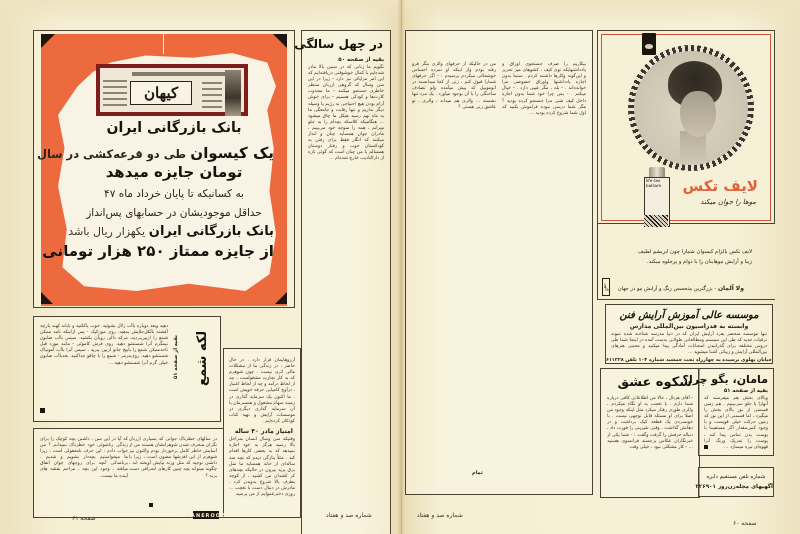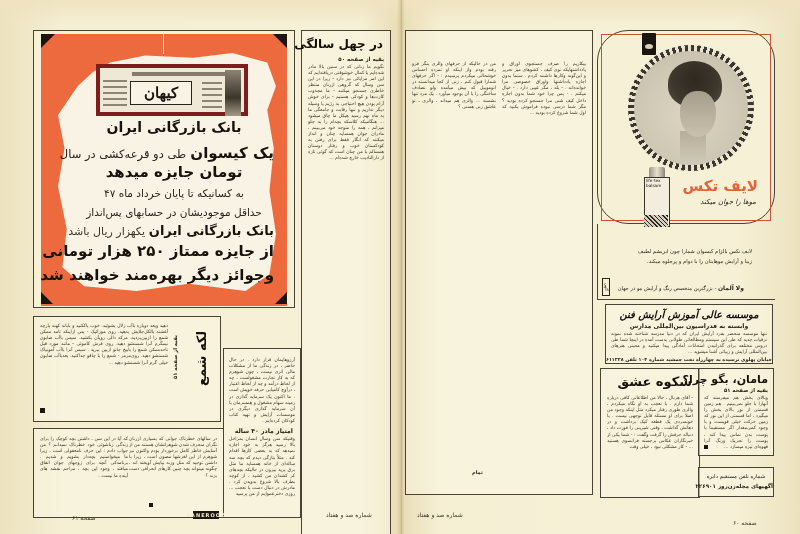--- a/index.html
+++ b/index.html
@@ -69,21 +69,21 @@
   .np-title { direction: rtl; font-family: "DejaVu Serif", serif; font-size: 15px; font-weight: bold; color:#1a150e; }
   .np-col { position:absolute; right: 22px; top: 14px; width: 20px; height: 30px; }
   .np-portrait { position:absolute; right: 3px; top: 2px; width: 16px; height: 46px; background: linear-gradient(180deg,#8b8272,#3c352a 60%,#a49a85); }
   .np-left { position:absolute; left: 3px; top:12px; width: 24px; height: 30px; }
   .bank-line {
     position: absolute; direction: rtl; white-space: nowrap; text-align: center;
     left: 40px; width: 200px; color: #17120b; font-family: "DejaVu Sans", sans-serif;
   }
   .bl1 { top: 88px; font-size: 14px; font-weight: bold; }
   .bl2 { top: 113px; font-size: 13px; }
-  .bl2 .thin { font-weight: normal; font-size: 11.5px; color:#2b241a; }
+  .bl2 .thin { font-weight: bold; font-size: 11.5px; color:#2b241a; }
   .bl2 .bold { font-weight: bold; font-size: 15px; }
   .bl3 { top: 132px; font-size: 15px; font-weight: bold; }
   .bl4 { top: 156px; font-size: 10.5px; color:#2b241a; letter-spacing: 0.6px; }
   .bl5 { top: 175px; font-size: 10.5px; color:#2b241a; }
   .bl6 { top: 192px; font-size: 12px; }
   .bl6 .bold { font-weight: bold; font-size: 13px; }
   .bl6 .thin { font-size: 11px; color:#3b3324; }
   .bl7 { top: 211px; font-size: 15px; font-weight: bold; }
   .bl8 { top: 235px; font-size: 15px; font-weight: bold; }
 
@@ -122,21 +122,21 @@
   #issue-left { left: 326px; top: 511px; }
   #issue-right { left: 417px; top: 511px; }
   #folio-60 { left: 733px; top: 519px; }
 
   
   #article-right-a { left: 405px; top: 30px; width: 188px; height: 465px; }
   #article-right-a .body1 { position:absolute; right: 6px; width: 84px; top: 30px; height: 428px; }
   #article-right-a .body2 { position:absolute; left: 6px; width: 84px; top: 30px; height: 400px; }
   #article-right-a .last-name { position:absolute; left: 66px; top: 438px; font-size: 5px; font-weight: bold; direction: rtl; }
 
-  #lifetex-ad { left: 597px; top: 30px; width: 178px; height: 194px; background:#f6f0d6;border-radius:31px; }
+  #lifetex-ad { left: 597px; top: 30px; width: 178px; height: 194px; background:#f6f0d6; }
   .lt-frame { position:absolute; left: 3px; top: 3px; width: 170px; height: 187px; border: 1px solid #c8553a; border-width: 1px 1px 1px 1px; }
   .lt-logo { position:absolute; left: 44px; top: 2px; width: 14px; height: 22px; background: #1a150e; border-radius: 1px; }
   .lt-logo::after { content:""; position:absolute; left: 3px; top: 11px; width: 8px; height: 5px; border-radius: 50%; background: #d9d0bc; }
   .lt-circle {
     position: absolute; left: 30px; top: 14px; width: 126px; height: 126px; border-radius: 50%;
     background: repeating-conic-gradient(#3b352b 0deg 3deg, #e9e3d1 3deg 6deg);
   }
   .lt-circle-inner {
     position:absolute; left: 6px; top: 6px; width: 114px; height: 114px; border-radius: 50%;
     background: radial-gradient(circle at 48% 55%, #dcd5c3 0%, #cfc8b5 55%, #c2baa6 100%);
@@ -217,21 +217,20 @@
     <span class="thin">طی دو قرعه‌کشی در سال</span>
   </div>
   <div class="bank-line bl3">تومان جایزه میدهد</div>
   <div class="bank-line bl4">به کسانیکه تا پایان خرداد ماه ۴۷</div>
   <div class="bank-line bl5">حداقل موجودیشان در حسابهای پس‌انداز</div>
   <div class="bank-line bl6">
     <span class="bold">بانک بازرگانی ایران</span>
     <span class="thin">یکهزار ریال باشد</span>
   </div>
   <div class="bank-line bl7">از جایزه ممتاز ۲۵۰ هزار تومانی</div>
-  <div class="bank-line bl8">وجوائز دیگر بهره‌مند خواهند شد</div>
 </div>
 
 <div class="box" id="article-40">
   <div class="head">در چهل سالگی</div>
   <div class="sub">بقیه از صفحه ۵۰</div>
   <div class="txt body1">نگویم ما زنانی که در سنین بالا مادر شده‌ایم با کمال خوشوقتی دریافته‌ایم که این امر مزایائی نیز دارد - زیرا در این سن وسال که گروهی ازرنان منتظر خاطری جستجو میکنند - ما مجذوب کارت‌ها و کودکی هستیم - برای خوش آرام بودن هیچ احتیاجی به رژیم یا وسیله دیگر نداریم و تنها رقابت و جامعگی ما به ماه تهم رسید هیکل ما چاق میشود ... هنگامیکه کلاسکه بچه‌ام را به جلو میرانم ، همه را متوجه خود می‌بینم ، مادران جوان همسایه چنان و انداز میکنند که انگار فقط برای رفتن به کودکستان خوب و رفتار دوستان همسالم با من چنان است که گوئی تازه از دارالتادیب خارج شده‌ام ...</div>
 </div>
 
 <div class="box" id="candle">
   <div class="head-v">لکه شمع</div>

